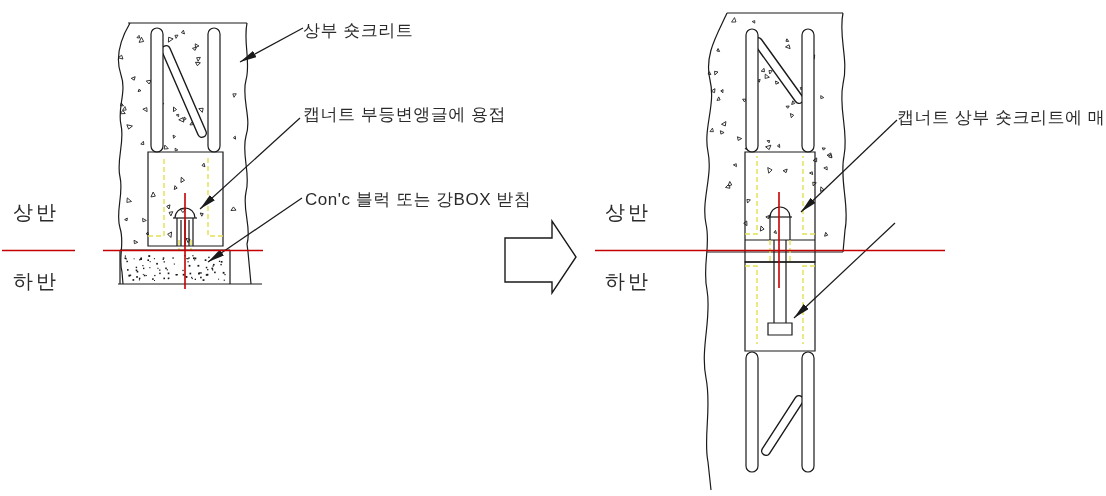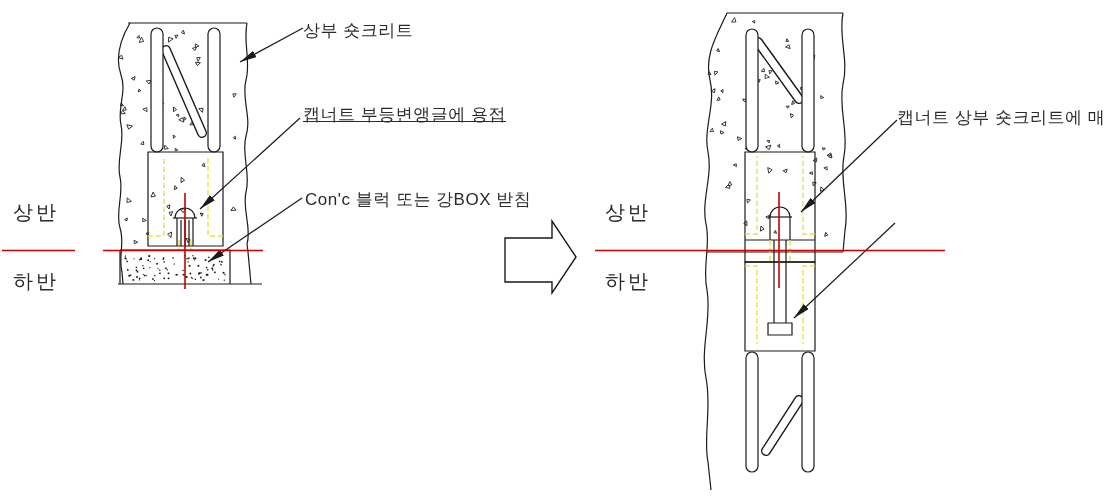--- a/index.html
+++ b/index.html
@@ -316,21 +316,21 @@
     <path d="M2 250.5 H75 M103 250.5 H263"></path>
     <path d="M185 193 V289"></path>
     <path d="M595 250.5 H945"></path>
     <path d="M779 192 V288"></path>
   </g>
 
   <path d="M505 238 H552 V221 L576 257 L552 293 V282 H505 Z" fill="#ffffff" stroke="#1a1a1a" stroke-width="1.4"></path>
 </svg>
 
 <div class="note" style="left:303px;top:19px;">상부 숏크리트</div>
-<div class="note" style="left:303px;top:103px;text-decoration:underline;">캡너트 부등변앵글에 용접</div>
+<div class="note" style="left:303px;top:103px;">캡너트 부등변앵글에 용접</div>
 <div class="note" style="left:305px;top:188px;">Con'c 블럭 또는 강BOX 받침</div>
 
 <div class="half" style="left:13px;top:199px;">상반</div>
 <div class="half" style="left:13px;top:268px;">하반</div>
 
 <div class="half" style="left:605px;top:199px;">상반</div>
 <div class="half" style="left:605px;top:268px;">하반</div>
 
 <div class="note" style="left:897px;top:106px;">캡너트 상부 숏크리트에 매입</div>
 

